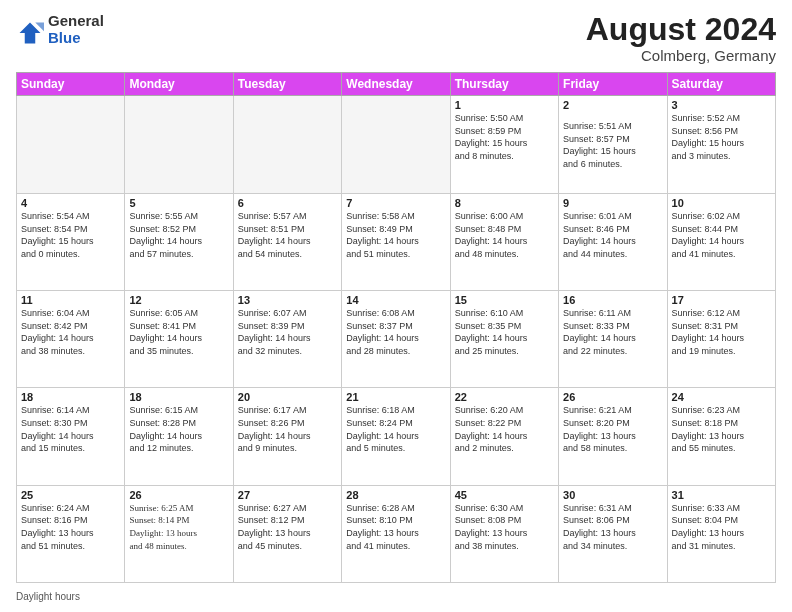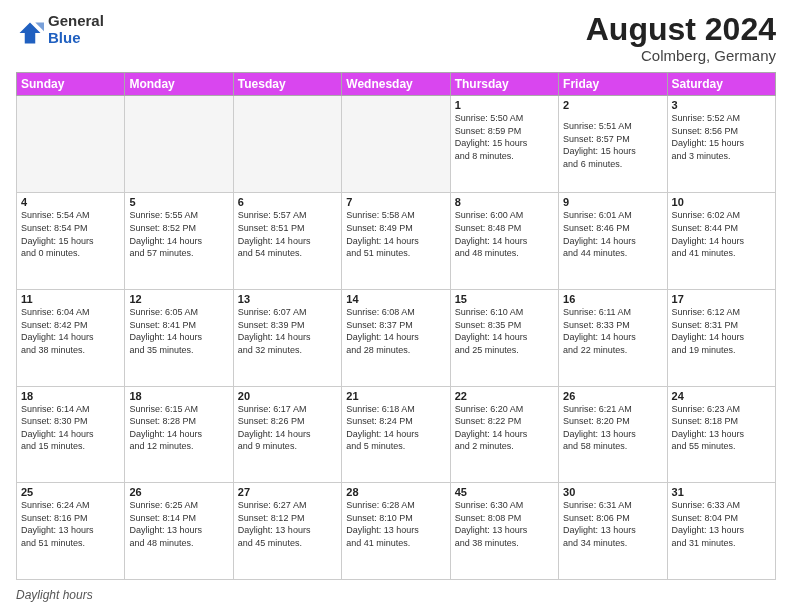--- a/index.html
+++ b/index.html
@@ -78,23 +78,22 @@
       display: block;
       margin-bottom: 1px;
     }
     .day-info {
       font-size: 9px;
       line-height: 1.4;
       color: #333;
     }
     .footer {
       margin-top: 8px;
-      font-size: 12px;
+      font-size: 10px;
       color: #555;
-      font-style: italic;
     }
   </style>
 </head>
 <body>
 
 <div class="page">
   <div class="top-section">
     <div class="logo">
       <svg class="logo-icon" viewBox="0 0 32 32">
         <polygon points="16,4 28,16 22,16 22,28 10,28 10,16 4,16" fill="#2060c0"></polygon>
@@ -307,21 +306,21 @@
         <tr>
           <td>
             <span class="day-num">25</span>
             <div class="day-info" style="white-space: pre-line;">Sunrise: 6:24 AM
 Sunset: 8:16 PM
 Daylight: 13 hours
 and 51 minutes.</div>
           </td>
           <td>
             <span class="day-num">26</span>
-            <div class="day-info" style="white-space: pre-line;">Sunrise: 6:25 AM
+            <div class="day-info" style="white-space: pre-line; font-family: Liberation Serif, serif;">Sunrise: 6:25 AM
 Sunset: 8:14 PM
 Daylight: 13 hours
 and 48 minutes.</div>
           </td>
           <td>
             <span class="day-num">27</span>
             <div class="day-info" style="white-space: pre-line;">Sunrise: 6:27 AM
 Sunset: 8:12 PM
 Daylight: 13 hours
 and 45 minutes.</div>

